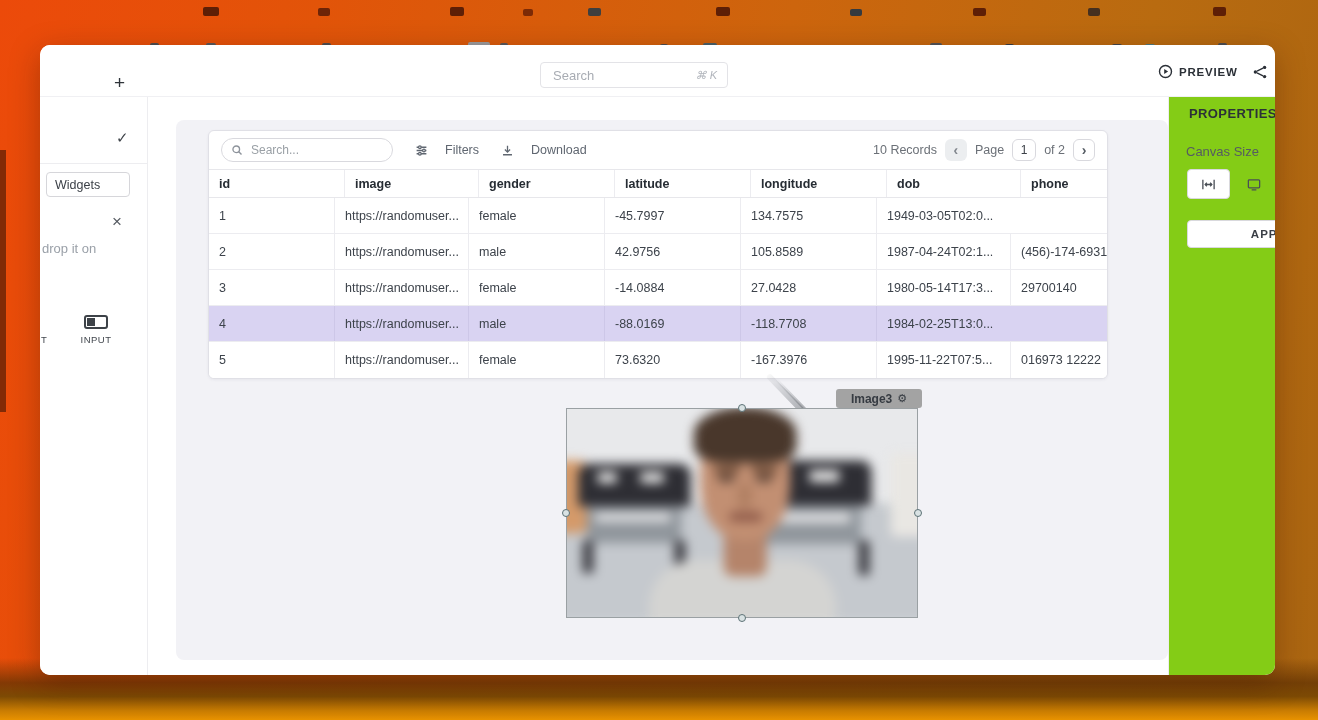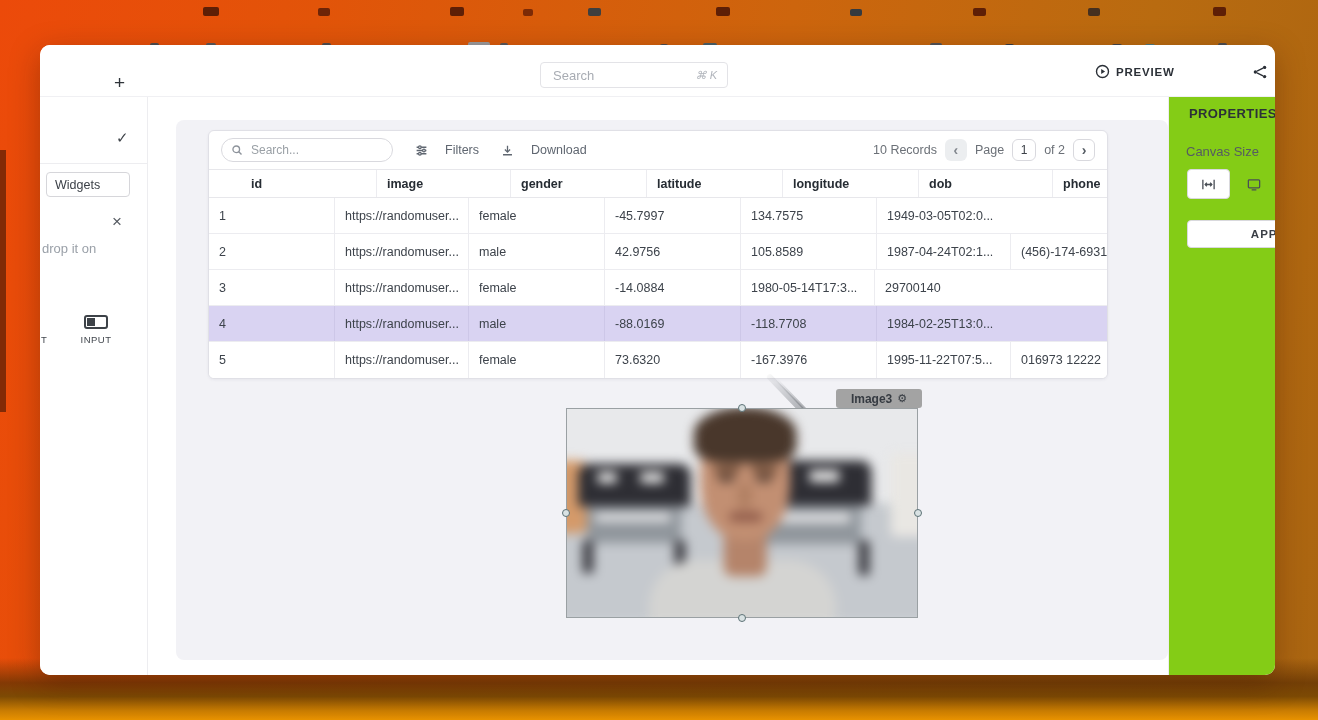--- a/index.html
+++ b/index.html
@@ -18,21 +18,21 @@
   .win{position:absolute;left:40px;top:45px;width:1235px;height:630px;background:#fff;
     border-radius:10px;overflow:hidden;box-shadow:0 8px 30px rgba(60,20,0,.35);}
 
   
   .topbar{position:absolute;left:0;top:0;width:100%;height:52px;background:#fff;border-bottom:1px solid #f0f0f3;}
   .gsearch{position:absolute;left:500px;top:17px;width:188px;height:26px;border:1px solid #e3e3e7;border-radius:4px;
     background:#fff;display:flex;align-items:center;padding:0 10px;}
   .gsearch input{border:none;outline:none;flex:1;font-size:13px;color:#3c4148;font-family:inherit;background:transparent;min-width:0;}
   .gsearch input::placeholder{color:#a8acb3;}
   .gsearch .kbd{font-size:11px;color:#b0b4bb;font-style:italic;white-space:nowrap;}
-  .preview{position:absolute;left:1055px;top:19px;display:flex;align-items:center;gap:6px;color:#2b3037;cursor:pointer;}
+  .preview{position:absolute;left:1118px;top:19px;display:flex;align-items:center;gap:6px;color:#2b3037;cursor:pointer;}
   .preview .lbl{font-size:11.5px;font-weight:bold;letter-spacing:.8px;}
   .share{position:absolute;left:1212px;top:19px;color:#2b3037;cursor:pointer;}
 
   
   .sidebar{position:absolute;left:0;top:52px;width:108px;height:578px;background:#fff;border-right:1px solid #ededf0;}
   .icon-plus{position:absolute;left:74px;top:28px;font-size:19px;color:#2f343a;line-height:1;cursor:pointer;}
   .icon-check{position:absolute;left:76px;top:85px;font-size:15px;color:#3f444a;line-height:1;cursor:pointer;}
   .side-div{position:absolute;left:0;top:118px;width:108px;border-top:1px solid #ededf0;}
   .widgets-box{position:absolute;left:6px;top:127px;width:84px;height:25px;border:1px solid #d6d6da;border-radius:4px;background:#fff;}
   .widgets-box input{width:100%;height:100%;border:none;outline:none;background:transparent;font-family:inherit;
@@ -216,21 +216,21 @@
       <div class="pgroup">
         <span class="records">10 Records</span>
         <span class="pgbtn prev">‹</span>
         <span class="pglabel">Page</span>
         <span class="pgpage">1</span>
         <span class="pglabel">of 2</span>
         <span class="pgbtn next">›</span>
       </div>
     </div>
     <div class="thead">
-        <div class="tcell th" style="width: 136px; margin-left: 32px;">id</div>
+        <div class="tcell th" style="width: 136px;">id</div>
         <div class="tcell th" style="width: 134px;">image</div>
         <div class="tcell th" style="width: 136px;">gender</div>
         <div class="tcell th" style="width: 136px;">latitude</div>
         <div class="tcell th" style="width: 136px;">longitude</div>
         <div class="tcell th" style="width: 134px;">dob</div>
         <div class="tcell th" style="width: 160px;">phone</div>
       </div>
     <div>
         <div class="trow">
           <div class="tcell" style="width: 126px;">1</div>
@@ -247,20 +247,21 @@
           <div class="tcell" style="width: 136px;">42.9756</div>
           <div class="tcell" style="width: 136px;">105.8589</div>
           <div class="tcell" style="width: 134px;">1987-04-24T02:1...</div>
           <div class="tcell" style="width: 160px;">(456)-174-6931</div>
         </div>
         <div class="trow">
           <div class="tcell" style="width: 126px;">3</div>
           <div class="tcell" style="width: 134px;">https://randomuser...</div>
           <div class="tcell" style="width: 136px;">female</div>
           <div class="tcell" style="width: 136px;">-14.0884</div>
+          <div class="tcell" style="width: 136px;">27.0428</div>
           <div class="tcell" style="width: 134px;">1980-05-14T17:3...</div>
           <div class="tcell" style="width: 160px;">29700140</div>
         </div>
         <div class="trow sel">
           <div class="tcell" style="width: 126px;">4</div>
           <div class="tcell" style="width: 134px;">https://randomuser...</div>
           <div class="tcell" style="width: 136px;">male</div>
           <div class="tcell" style="width: 136px;">-88.0169</div>
           <div class="tcell" style="width: 136px;">-118.7708</div>
           <div class="tcell" style="width: 134px;">1984-02-25T13:0...</div>

